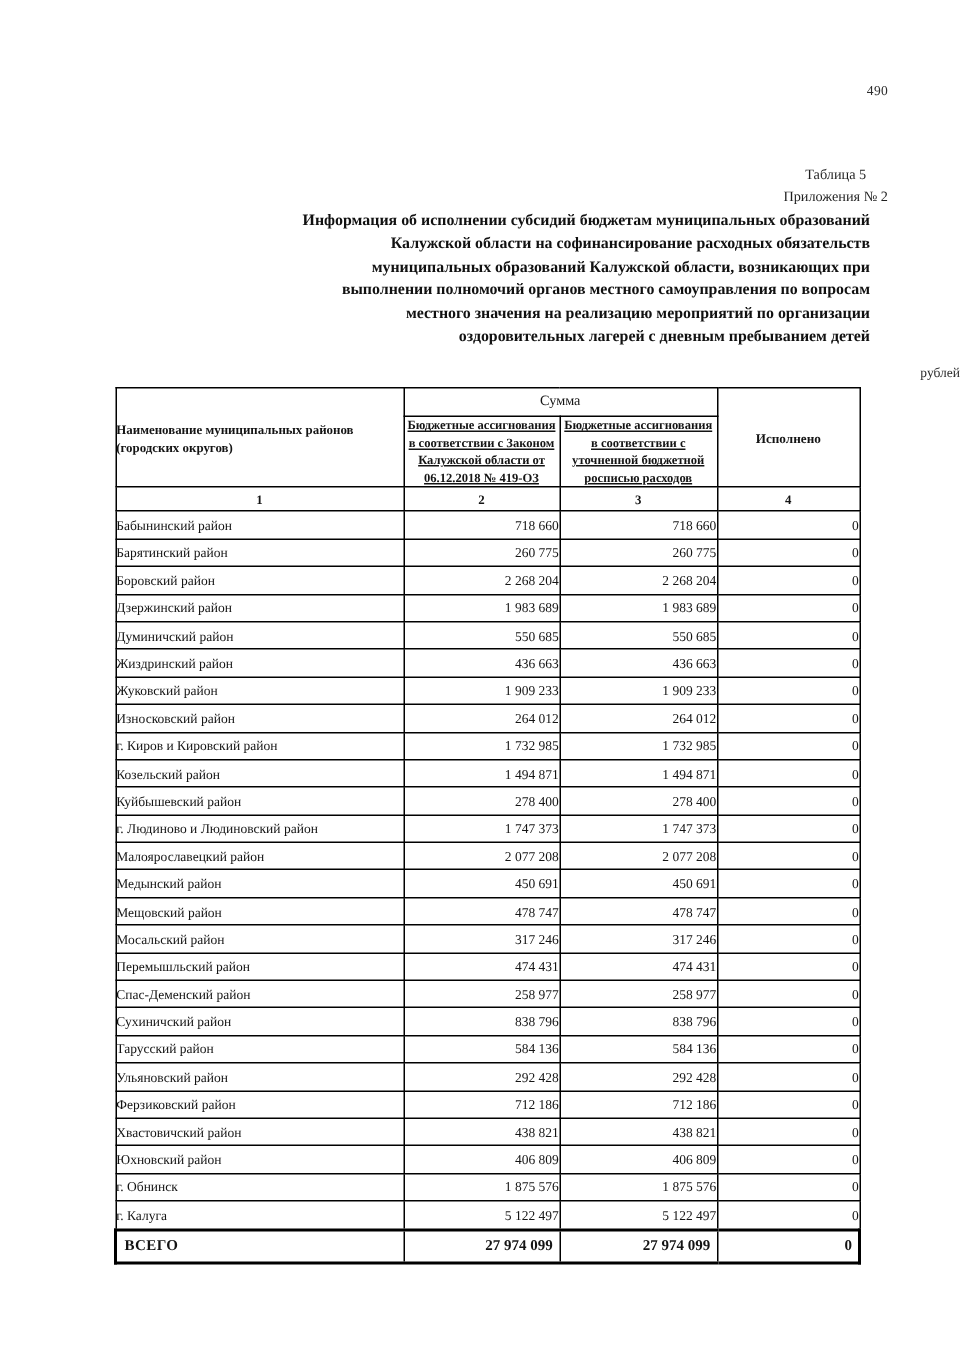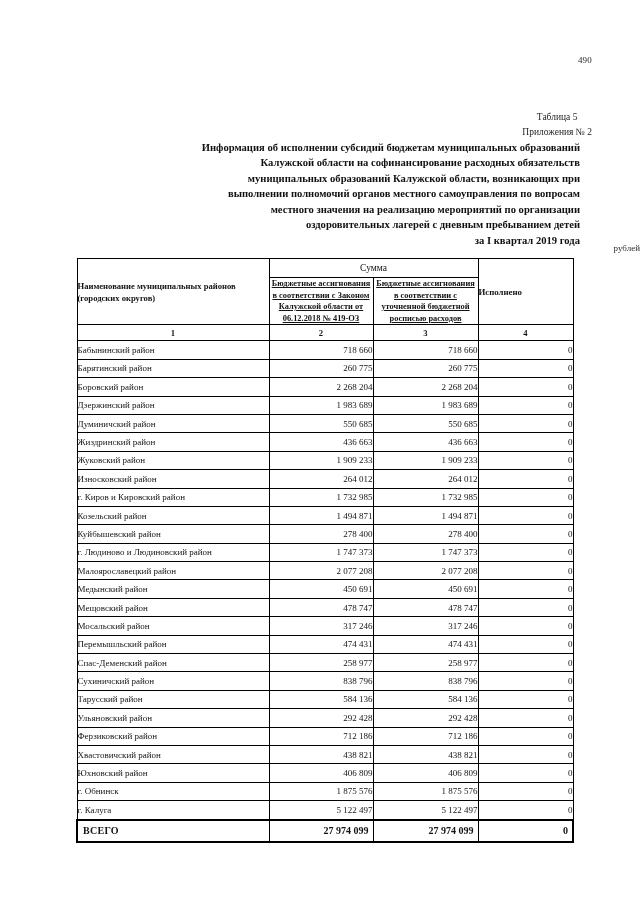--- a/index.html
+++ b/index.html
@@ -115,21 +115,21 @@
   .th-name .sub { font-weight: bold; }
   .th-col {
     text-align: center;
     font-weight: bold;
     font-size: 8.4px;
     line-height: 11.6px;
     padding: 5px 3px;
     text-decoration: underline;
   }
   .th-exec {
-    text-align: left;
+    text-align: center;
     font-weight: bold;
     font-size: 8.8px;
     padding: 4px 3px;
   }
   .numrow td {
     height: 15px;
     text-align: center;
     font-weight: bold;
     font-size: 8.6px;
   }
@@ -174,21 +174,20 @@
     <div>Приложения № 2</div>
   </div>
 
   <div class="title-block">
     <div class="line">Информация об исполнении субсидий бюджетам муниципальных образований</div>
     <div class="line">Калужской области на софинансирование расходных обязательств</div>
     <div class="line">муниципальных образований Калужской области, возникающих при</div>
     <div class="line">выполнении полномочий органов местного самоуправления по вопросам</div>
     <div class="line">местного значения на реализацию мероприятий по организации</div>
     <div class="line">оздоровительных лагерей с дневным пребыванием детей</div>
-    <div class="line period">за I квартал 2019 года</div>
   </div>
 
   <div class="units-label">рублей</div>
 
   <div class="table-wrap">
     <table class="fin">
       <colgroup>
         <col class="c-name">
           <col class="c-law">
           <col class="c-rev">

